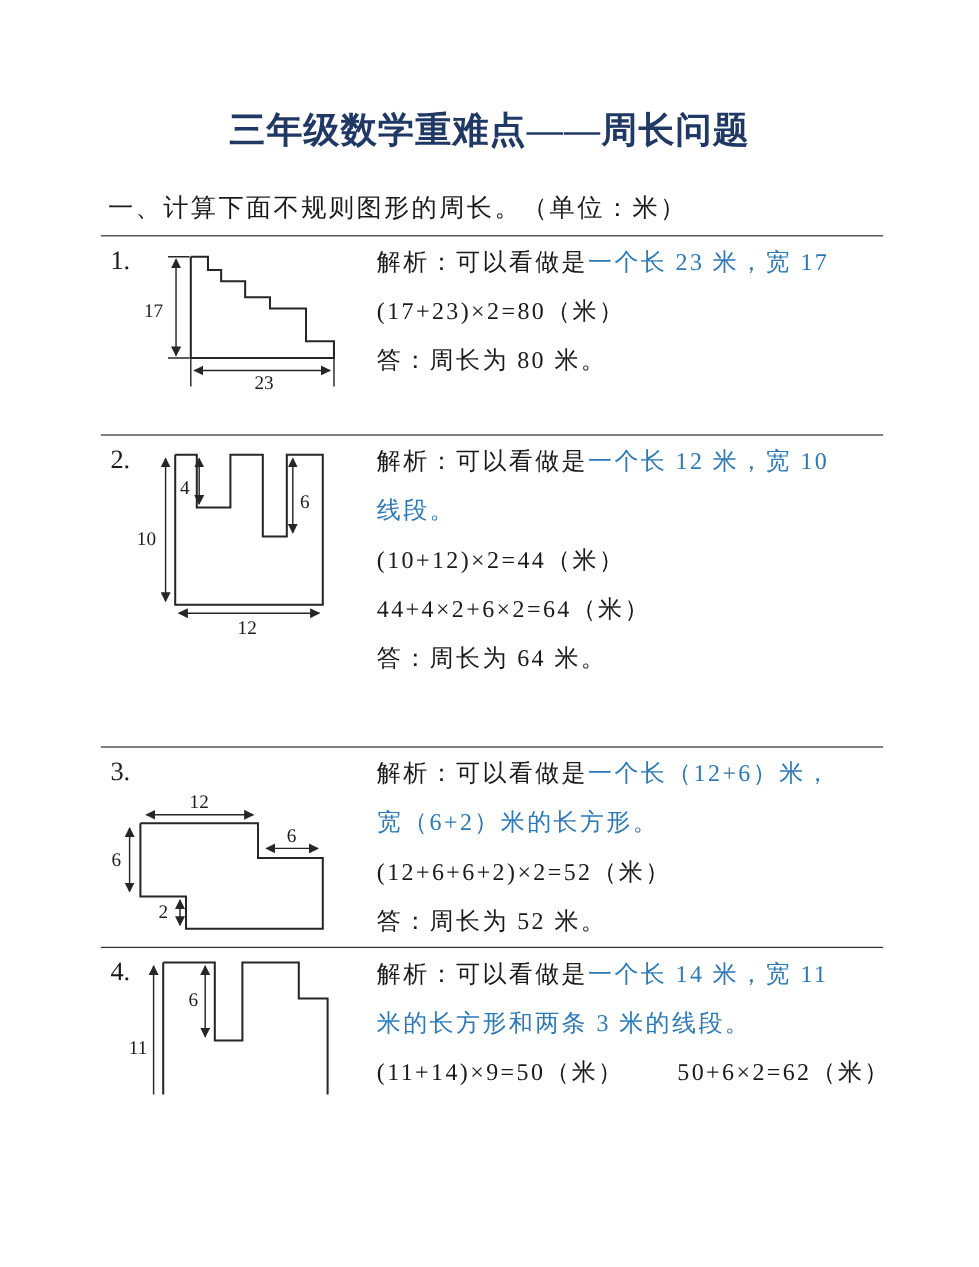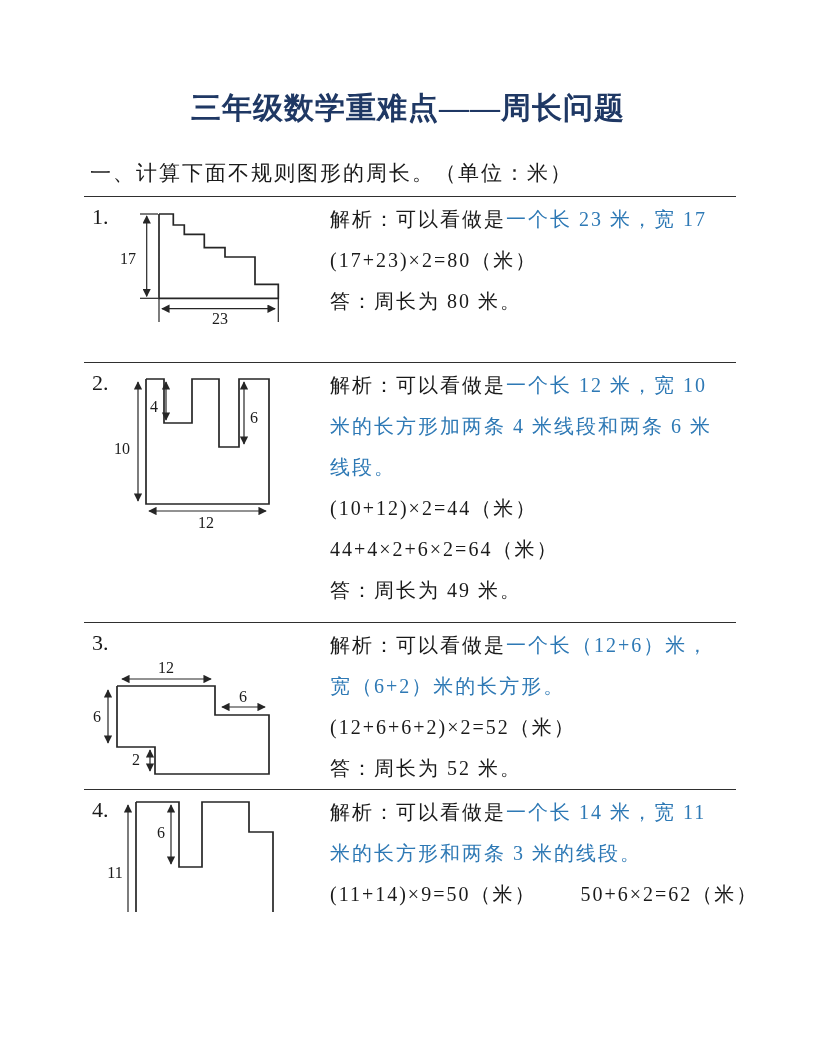--- a/index.html
+++ b/index.html
@@ -15,21 +15,21 @@
   .prow.r3 { min-height:166px; } .prow.r4 { min-height:168px; }
   .fig-cell { position:relative; width:226px; flex:0 0 226px; }
   .pnum { position:absolute; left:8px; top:7px; font-size:22px; color:var(--ink); }
   .fig { position:absolute; }
   .fig.f1 { left:6px; top:4px; } .fig.f2 { left:1px; top:3px; }
   .fig.f3 { left:1px; top:3px; } .fig.f4 { left:1px; top:2px; }
   .fig polyline, .fig line { fill:none; stroke:#262626; }
   .fig .shape { stroke-width:1.7; }
   .fig .dim { stroke-width:1.2; }
   .fig text { font-family:"Liberation Serif","DejaVu Serif",serif; font-size:16px; fill:#1c1c1c; }
-  .text-cell { flex:1; padding:2px 0 0 4px;margin-left:16px; }
+  .text-cell { flex:1; padding:2px 0 0 4px; }
   .text-line { height:41px; line-height:41px; font-size:20px; letter-spacing:2px; white-space:nowrap; }
   .seg.ink { color:var(--ink); }
   .seg.accent { color:var(--accent); }
   .seg.gap { margin-left:44px; }
 </style>
 </head>
 <body>
 
 <div class="page">
 
@@ -80,25 +80,24 @@
           <line class="dim" x1="81" y1="16" x2="81" y2="54" marker-start="url(#ah2)" marker-end="url(#ah2)"></line>
           <text x="69" y="46" text-anchor="middle">4</text>
           <line class="dim" x1="159" y1="16" x2="159" y2="78" marker-start="url(#ah2)" marker-end="url(#ah2)"></line>
           <text x="169" y="57" text-anchor="middle">6</text>
           <line class="dim" x1="64" y1="145" x2="181" y2="145" marker-start="url(#ah2)" marker-end="url(#ah2)"></line>
           <text x="121" y="162" text-anchor="middle">12</text>
         </svg>
       </div>
       <div class="text-cell">
           <div class="text-line"><span class="seg ink">解析：可以看做是</span><span class="seg accent">一个长 12 米，宽 10</span></div>
-          <div class="text-line"><span class="seg accent">米的长方形加两条 4 米线段和两条 6 米</span></div>
           <div class="text-line"><span class="seg accent">线段。</span></div>
           <div class="text-line"><span class="seg ink">(10+12)×2=44（米）</span></div>
           <div class="text-line"><span class="seg ink">44+4×2+6×2=64（米）</span></div>
-          <div class="text-line"><span class="seg ink">答：周长为 49 米。</span></div>
+          <div class="text-line"><span class="seg ink">答：周长为 64 米。</span></div>
         </div>
     </div>
 
     <div class="prow r3">
       <div class="fig-cell">
         <div class="pnum">3.</div>
         <svg class="fig f3" width="204" height="156" viewBox="0 0 204 156">
           <defs>
             <marker id="ah3" viewBox="0 0 10 10" refX="9" refY="5" markerWidth="7" markerHeight="7" orient="auto-start-reverse">
               <path d="M0,0 L10,5 L0,10 z" fill="#262626"></path>

